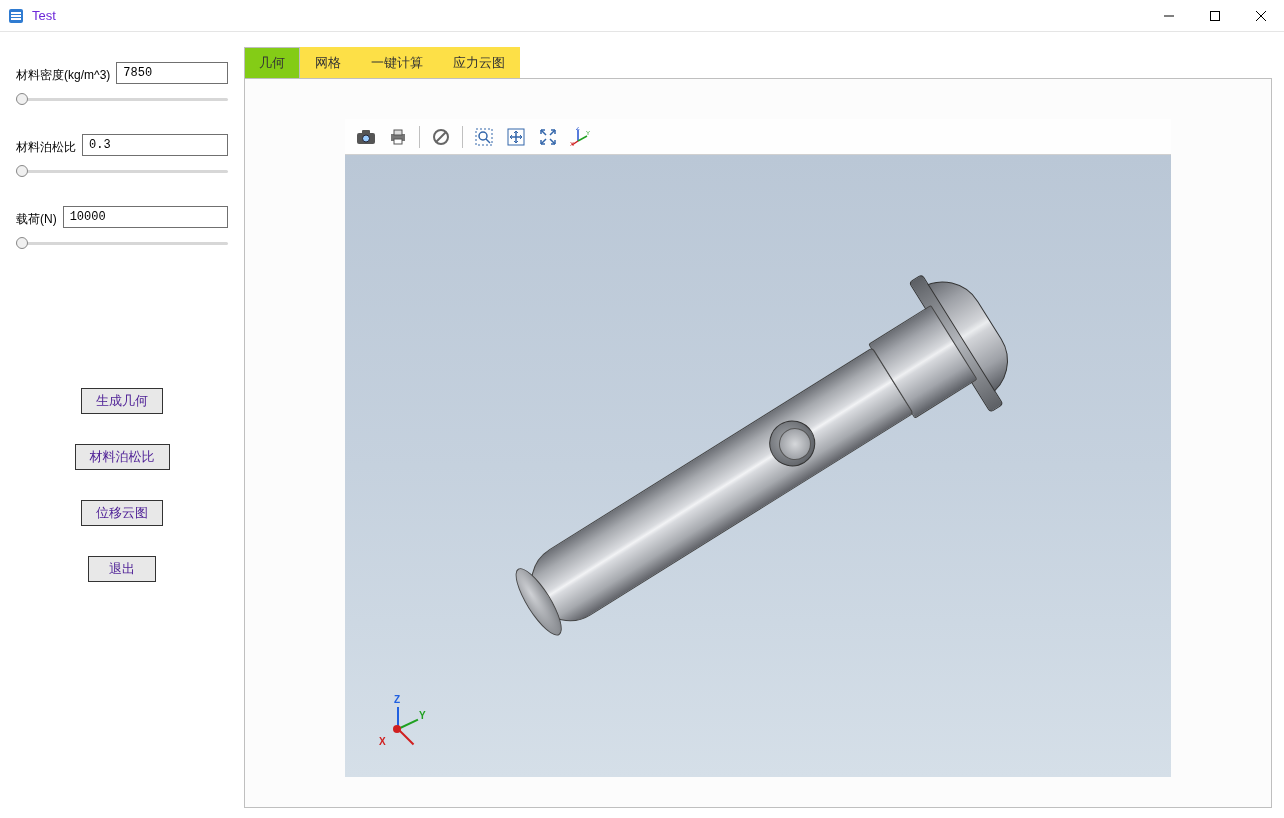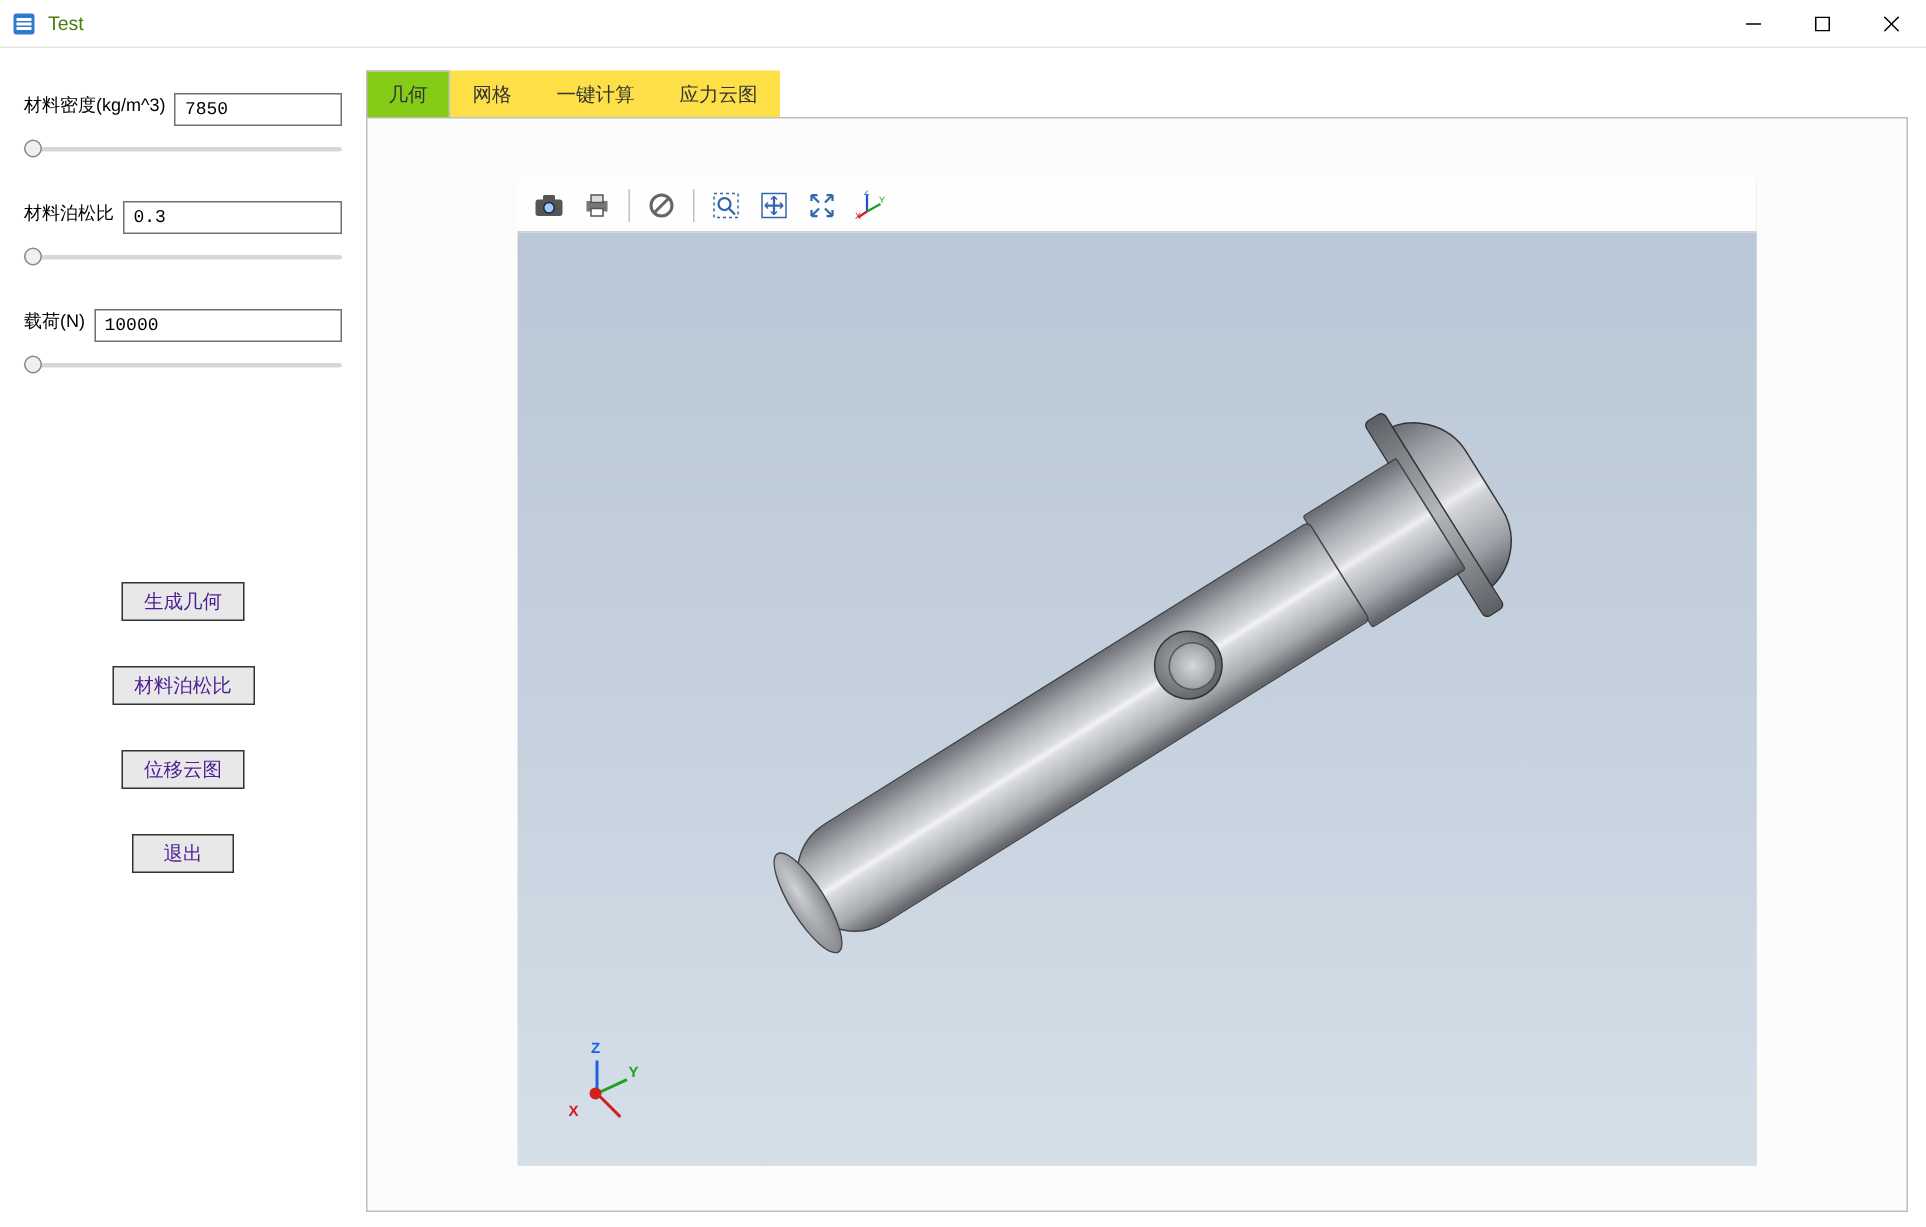--- a/index.html
+++ b/index.html
@@ -10,41 +10,41 @@
     height: 32px;
     display: flex;
     align-items: center;
     border-bottom: 1px solid #e5e5e5;
     background: #fff;
   }
   .titlebar .icon {
     width: 20px; height: 20px; margin: 0 6px 0 6px;
     display: inline-flex; align-items: center; justify-content: center;
   }
-  .titlebar .title { font-size: 13px; color: #4d7c0f; }
+  .titlebar .title { font-size: 13px; color: #6d28d9; }
   .titlebar .gap { flex: 1; }
   .winbtn {
     width: 46px; height: 32px;
     display: inline-flex; align-items: center; justify-content: center;
     font-size: 12px; color: #222;
   }
 
   
   .main { display: flex; height: calc(818px - 32px); }
 
   .sidebar {
     width: 240px;
     padding: 30px 12px 12px 16px;
     border-right: none;
     display: flex;
     flex-direction: column;
     font-size: 12px;
   }
   .param-block { margin-bottom: 26px; }
-  .param-row { display: flex; align-items: flex-start; margin-bottom: 6px; }
+  .param-row { display: flex; align-items: flex-end; margin-bottom: 6px; }
   .param-label { flex: 0 0 auto; margin-right: 6px; color: #000; font-size: 12px; }
   .param-input {
     flex: 1;
     min-width: 0;
     border: 1px solid #707070;
     height: 22px;
     padding: 2px 6px;
     font-size: 12px;
     font-family: Consolas, "Courier New", monospace;
   }

